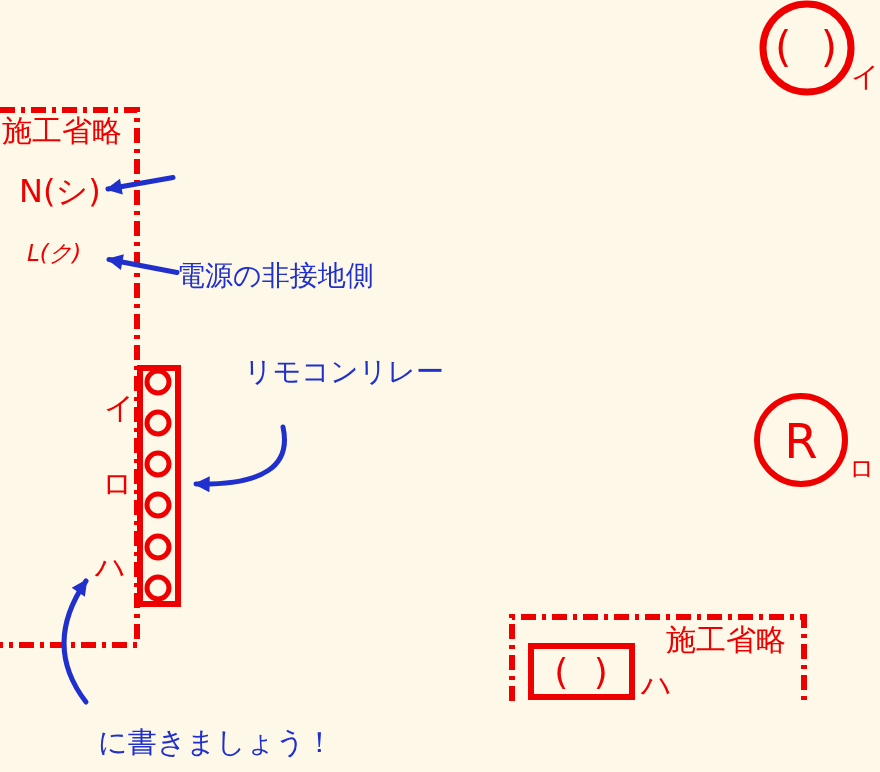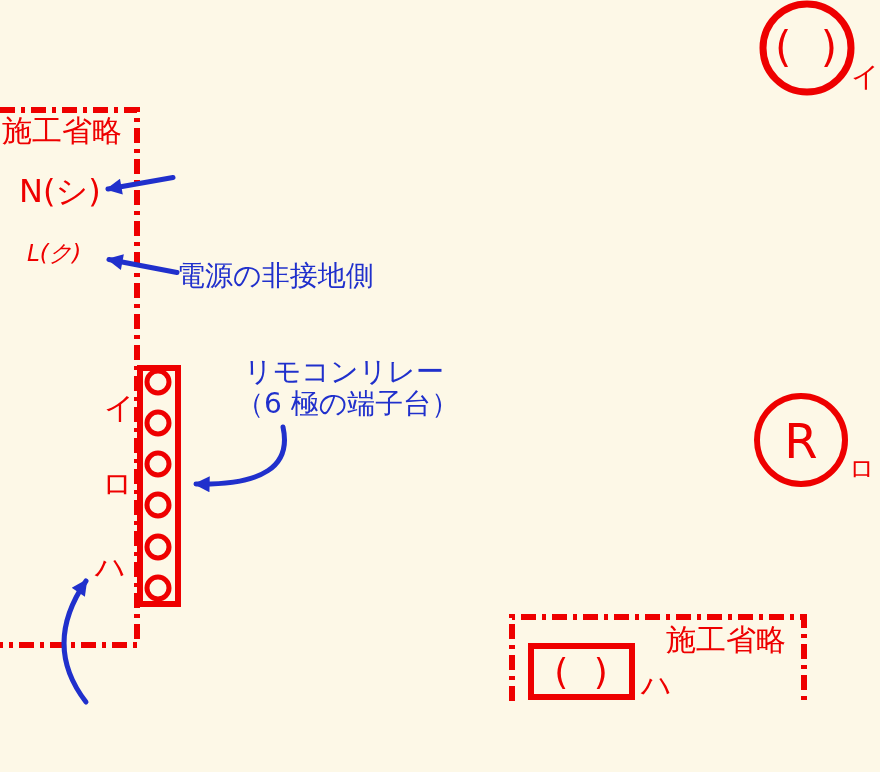--- a/index.html
+++ b/index.html
@@ -68,21 +68,21 @@
     <path class="arrow" d="M 283 427 Q 296 486 196 484" marker-end="url(#ah)"></path>
     <path class="arrow" d="M 86 702 Q 42 645 86 581" marker-end="url(#ah)"></path>
   </svg>
 
   <div class="t red" style="left:2px;top:116px;font-size:30px;">施工省略</div>
   <div class="t red" style="left:19px;top:175px;font-size:32px;">N(シ)</div>
   <div class="t red" style="left:27px;top:242px;font-size:23px;font-style:italic;">L(ク)</div>
 
   <div class="t blue" style="left:177px;top:262px;font-size:28px;">電源の非接地側</div>
   <div class="t blue" style="left:244px;top:358px;font-size:28px;">リモコンリレー</div>
-  <div class="t blue" style="left:236px;top:390px;font-size:28px;">（6 極の端子台）</div>
+  <div class="t blue" style="left:98px;top:728px;font-size:29px;">に書きましょう！</div>
 
   <div class="t red" style="left:104px;top:393px;font-size:30px;">イ</div>
   <div class="t red" style="left:102px;top:469px;font-size:30px;">ロ</div>
   <div class="t red" style="left:95px;top:552px;font-size:30px;">ハ</div>
 
   <div class="t red center" style="left:806px;top:48px;font-size:42px;word-spacing:16px;">( )</div>
   <div class="t red" style="left:851px;top:63px;font-size:28px;">イ</div>
 
   <div class="t red center" style="left:801px;top:441px;font-size:48px;">R</div>
   <div class="t red" style="left:849px;top:456px;font-size:25px;">ロ</div>

